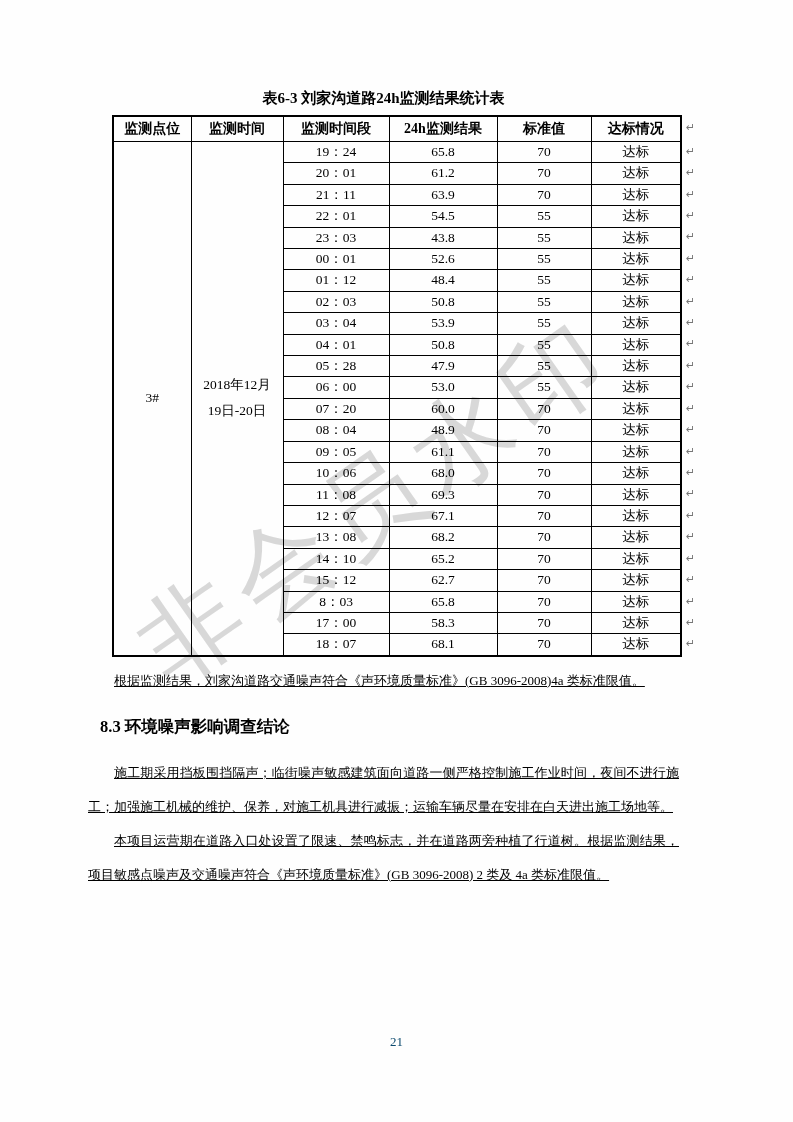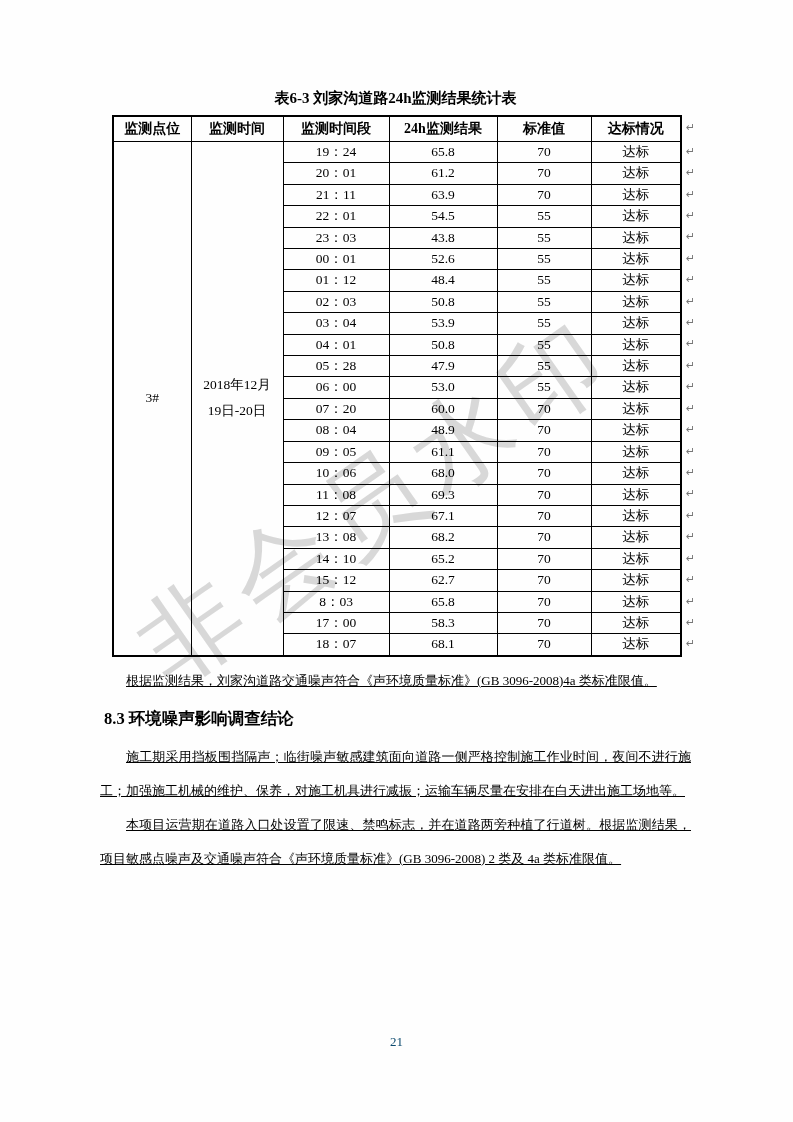--- a/index.html
+++ b/index.html
@@ -9,47 +9,47 @@
     font-family:"Liberation Serif","DejaVu Serif",serif;
   }
   .watermark {
     position:absolute; left:150px; top:608px; z-index:0;
     font-size:100px; line-height:100px; letter-spacing:10px;
     color:#c9c9c9; opacity:0.7; white-space:nowrap;
     transform:rotate(-35deg); transform-origin:left center;
     font-family:"Liberation Sans","DejaVu Sans",sans-serif;
     pointer-events:none;
   }
-  .content { position:absolute; left:100px; top:88px; width:591px; z-index:2; }
+  .content { position:absolute; left:88px; top:88px; width:591px; z-index:2; }
   .table-title {
     text-align:center; font-weight:bold; font-size:15px; line-height:20px;
     margin:0 0 7px 0;
   }
-  .table-wrap { position:relative; margin-left:12px; width:585px; margin-bottom:7px; }
+  .table-wrap { position:relative; margin-left:24px; width:585px; margin-bottom:7px; }
   table.mon-table {
     border-collapse:collapse; table-layout:fixed; width:570px;
     border:2px solid #000;
   }
   table.mon-table th, table.mon-table td {
     border:1px solid #000; text-align:center; vertical-align:middle;
     padding:0; overflow:hidden;
   }
   table.mon-table thead th { height:24px; font-size:14px; font-weight:bold; }
   table.mon-table tbody td { height:20.4px; font-size:13.5px; line-height:20.4px; }
   td.period-cell div { line-height:26px; font-size:13.5px; }
   td.site-cell { font-size:13.5px; }
   .mark {
     position:absolute; left:574px; font-size:11px; color:#777;
     font-family:"DejaVu Sans",sans-serif; line-height:14px;
   }
   .body {
     margin:0; font-size:13px; line-height:34px;
     text-align:justify; text-indent:2em;text-decoration:underline;
   }
-  .heading { margin:4px; font-size:16.5px; line-height:34px; font-weight:bold; }
+  .heading { margin:12px; font-size:16.5px; line-height:34px; font-weight:bold; }
   .page-number {
     position:absolute; top:1034px; left:0; width:100%; z-index:2;
     text-align:center; font-size:13px; color:#0c4a6e;
   }
 </style>
 </head>
 <body>
 
 <div class="page">
 

